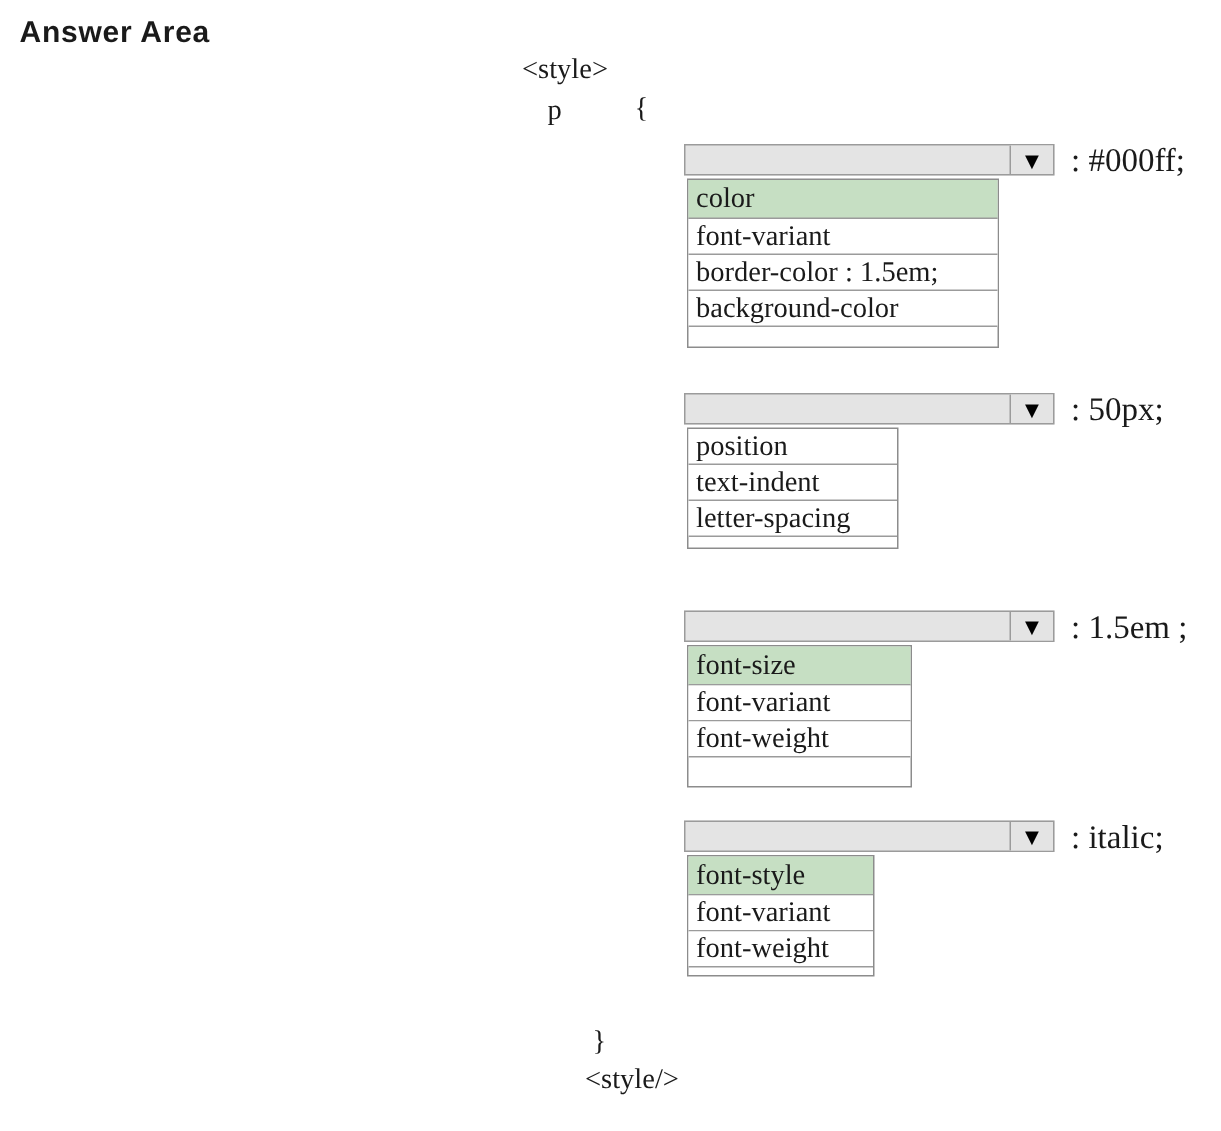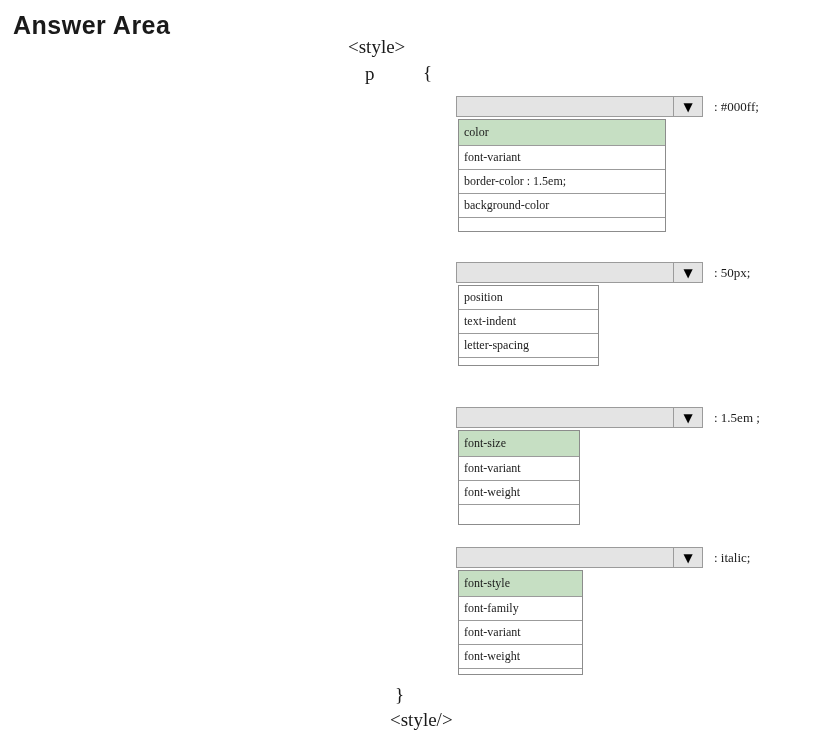--- a/index.html
+++ b/index.html
@@ -7,21 +7,21 @@
     width: 814px; height: 754px;
     background: #ffffff;
     position: relative;
     overflow: hidden;
     font-family: "Liberation Serif", serif;
     color: #1a1a1a;
   }
   .title {
     position: absolute; left: 13px; top: 11px;
     font-family: "Liberation Sans", sans-serif;
-    font-weight: bold; font-size: 25px; color: #1a1a1a;
+    font-weight: bold; font-size: 20px; color: #1a1a1a;
     letter-spacing: 0.5px;
   }
   .code {
     position: absolute;
     font-family: "Liberation Serif", serif;
     font-size: 19px; color: #1a1a1a;
     white-space: pre;
   }
   .code-style-open  { left: 348px; top: 36px; }
   .code-selector    { left: 365px; top: 63px; }
@@ -51,38 +51,38 @@
     background: var(--dropdown-bar-bg, #e4e4e4);
   }
   .bar .btn .arrow {
     font-size: 12px; line-height: 1; color: #000;
     font-family: "DejaVu Sans", sans-serif;
   }
 
   .value {
     position: absolute; left: 258px; top: 0;
     height: 21px; line-height: 21px;
-    font-size: 13px; white-space: nowrap; color: #1a1a1a;
+    font-size: 22px; white-space: nowrap; color: #1a1a1a;
   }
 
   .list {
     position: absolute; left: 2px; top: 23px;
     box-sizing: border-box;
     background: #ffffff;
     border: 1px solid #8c8c8c;
   }
   .g1 .list { width: 208px; padding-bottom: 13px; }
   .g2 .list { width: 141px; padding-bottom: 7px; }
-  .g3 .list { width: 122px; padding-bottom: 19px; }
+  .g3 .list { width: 150px; padding-bottom: 19px; }
   .g4 .list { width: 125px; padding-bottom: 5px; }
 
   .row {
     height: 23px; line-height: 23px;
     padding: 0 5px;
-    font-size: 12px;
+    font-size: 19px;
     border-bottom: 1px solid var(--border, #9b9b9b);
     white-space: nowrap; overflow: hidden;
     background: #ffffff;
     cursor: default;
   }
   .row.selected {
     background: var(--selected-option-bg, #c6dfc3);
     height: 25px; line-height: 25px;
   }
 </style>
@@ -146,21 +146,20 @@
   <div class="group g4">
     <div class="bar">
       <div class="fill"></div>
       <div class="btn">
         <span class="arrow">▼</span>
       </div>
     </div>
     <div class="value">: italic;</div>
     <div class="list">
       <div class="row selected">font-style</div>
-      <div class="row">font-family</div>
       <div class="row">font-variant</div>
       <div class="row">font-weight</div>
     </div>
   </div>
 
   <div class="code code-brace-close">}</div>
   <div class="code code-style-close">&lt;style/&gt;</div>
 
 </div>
 

